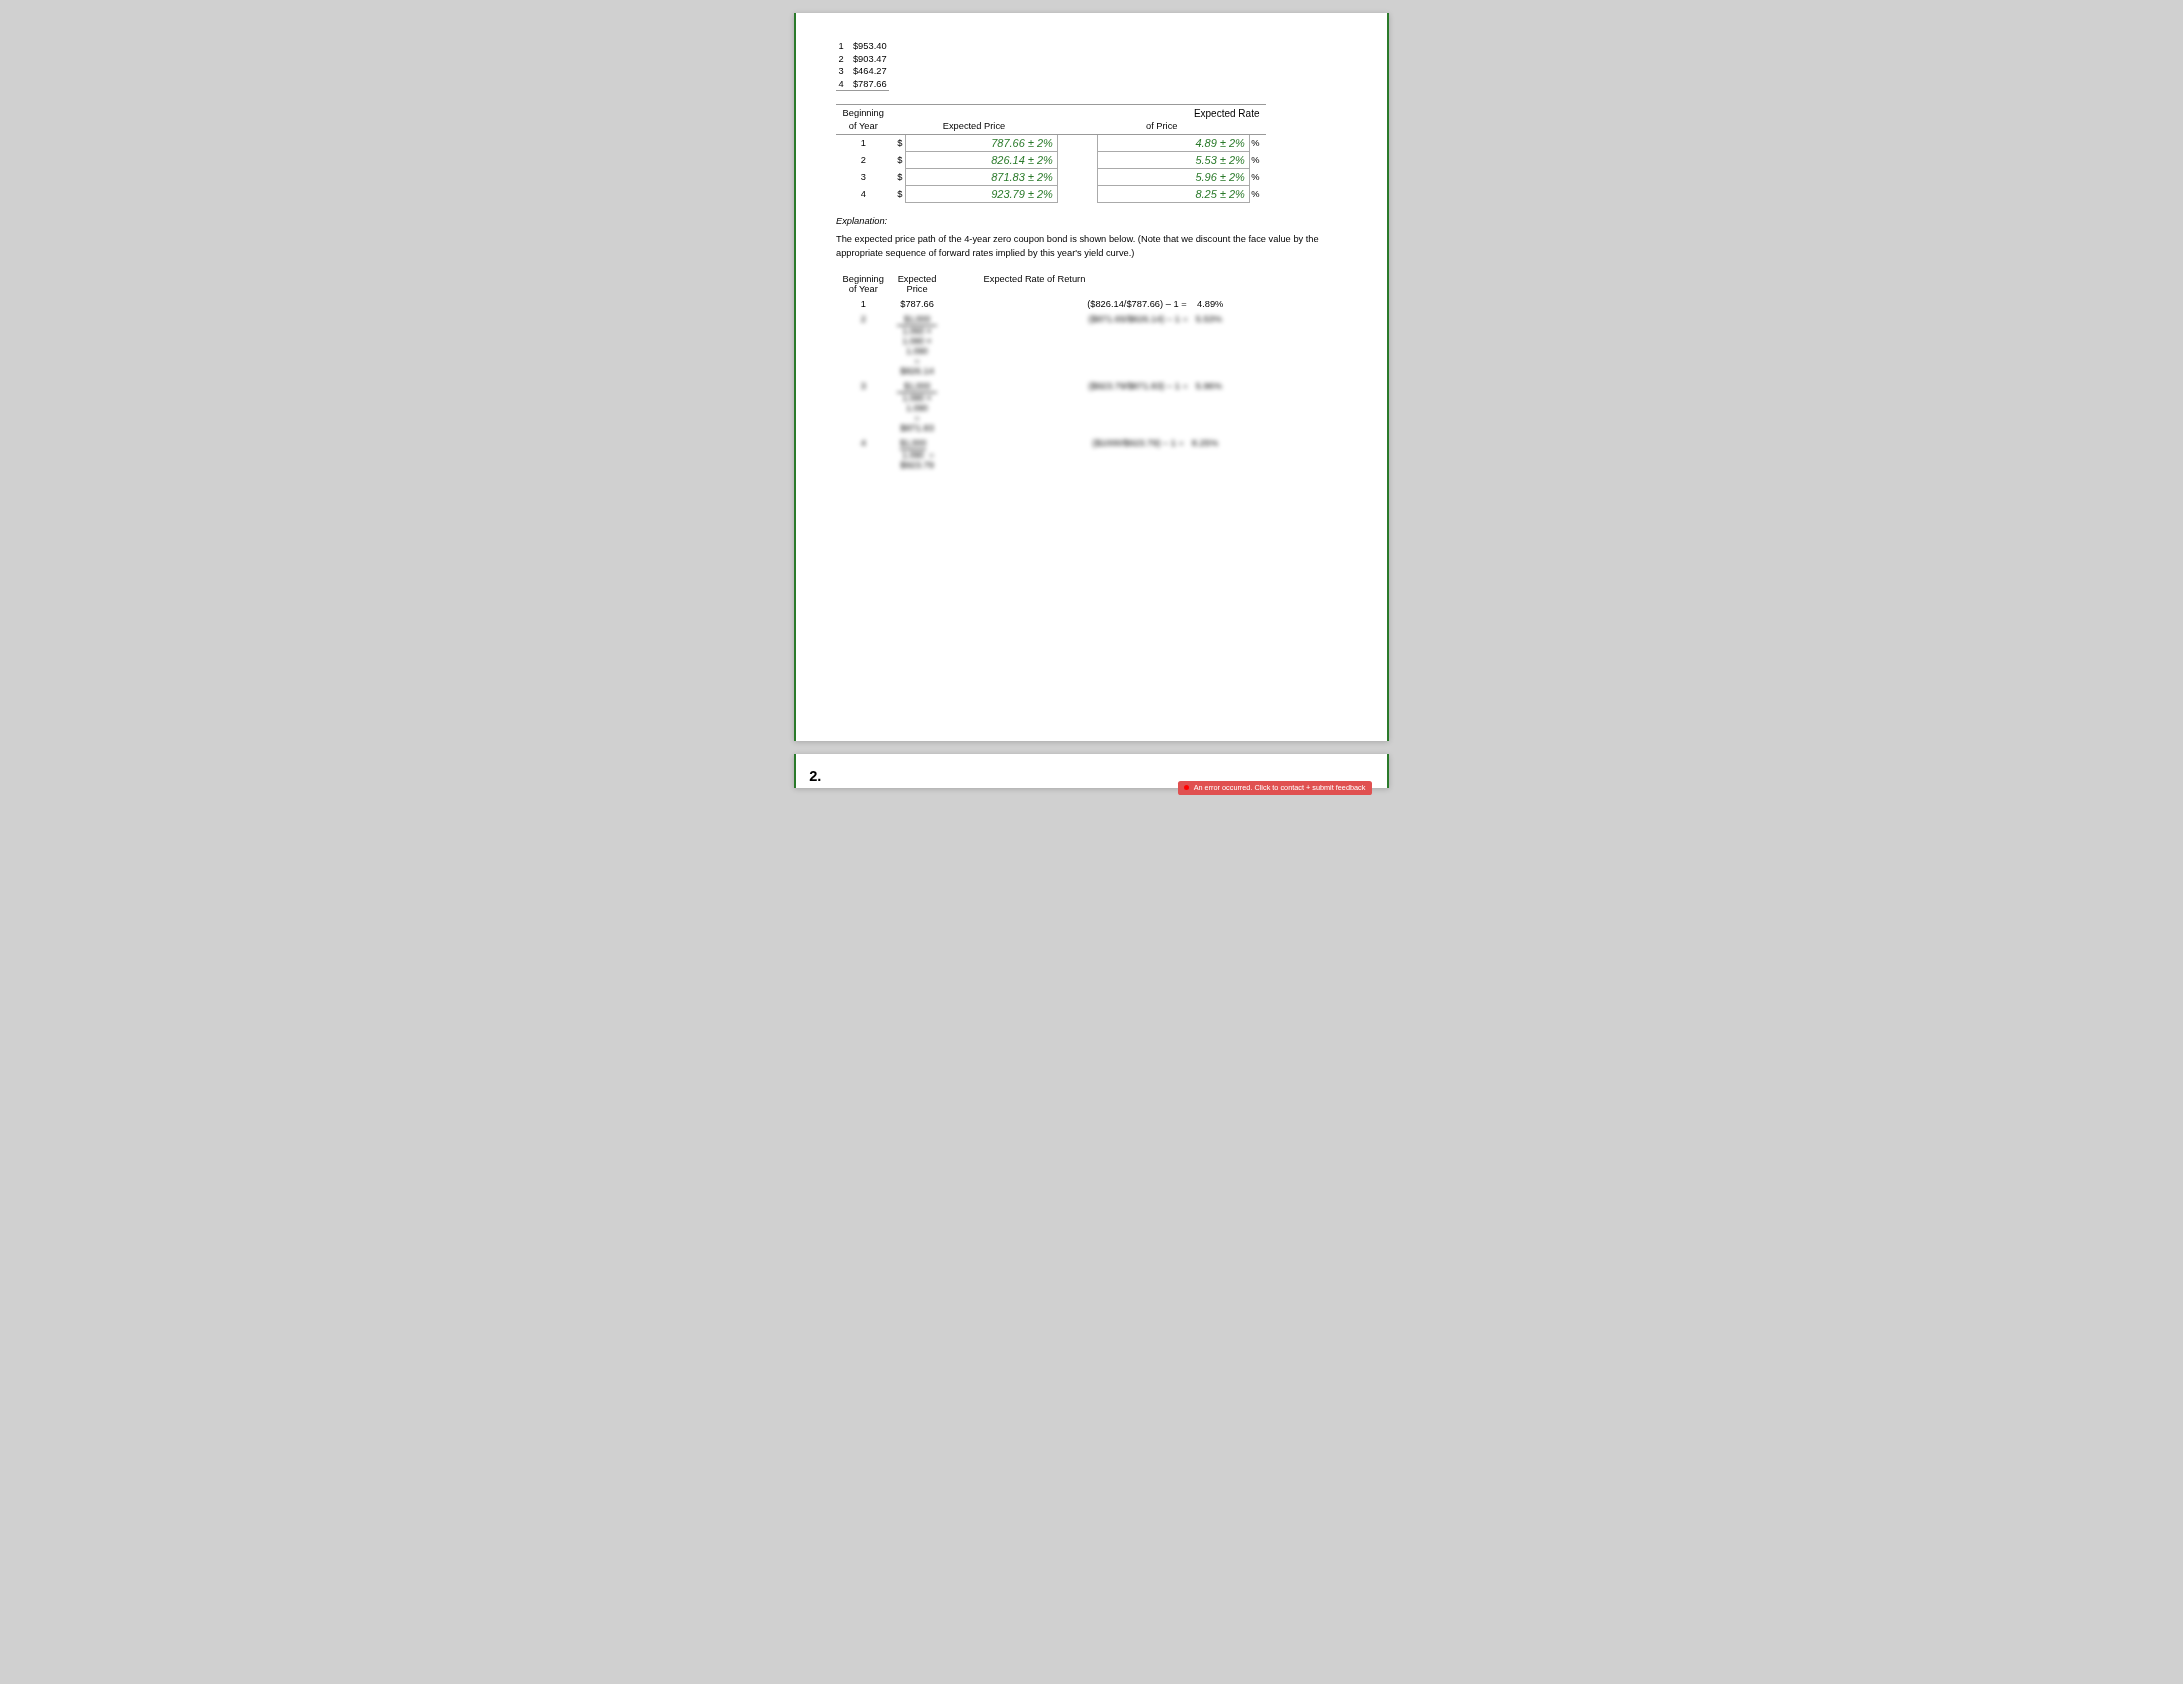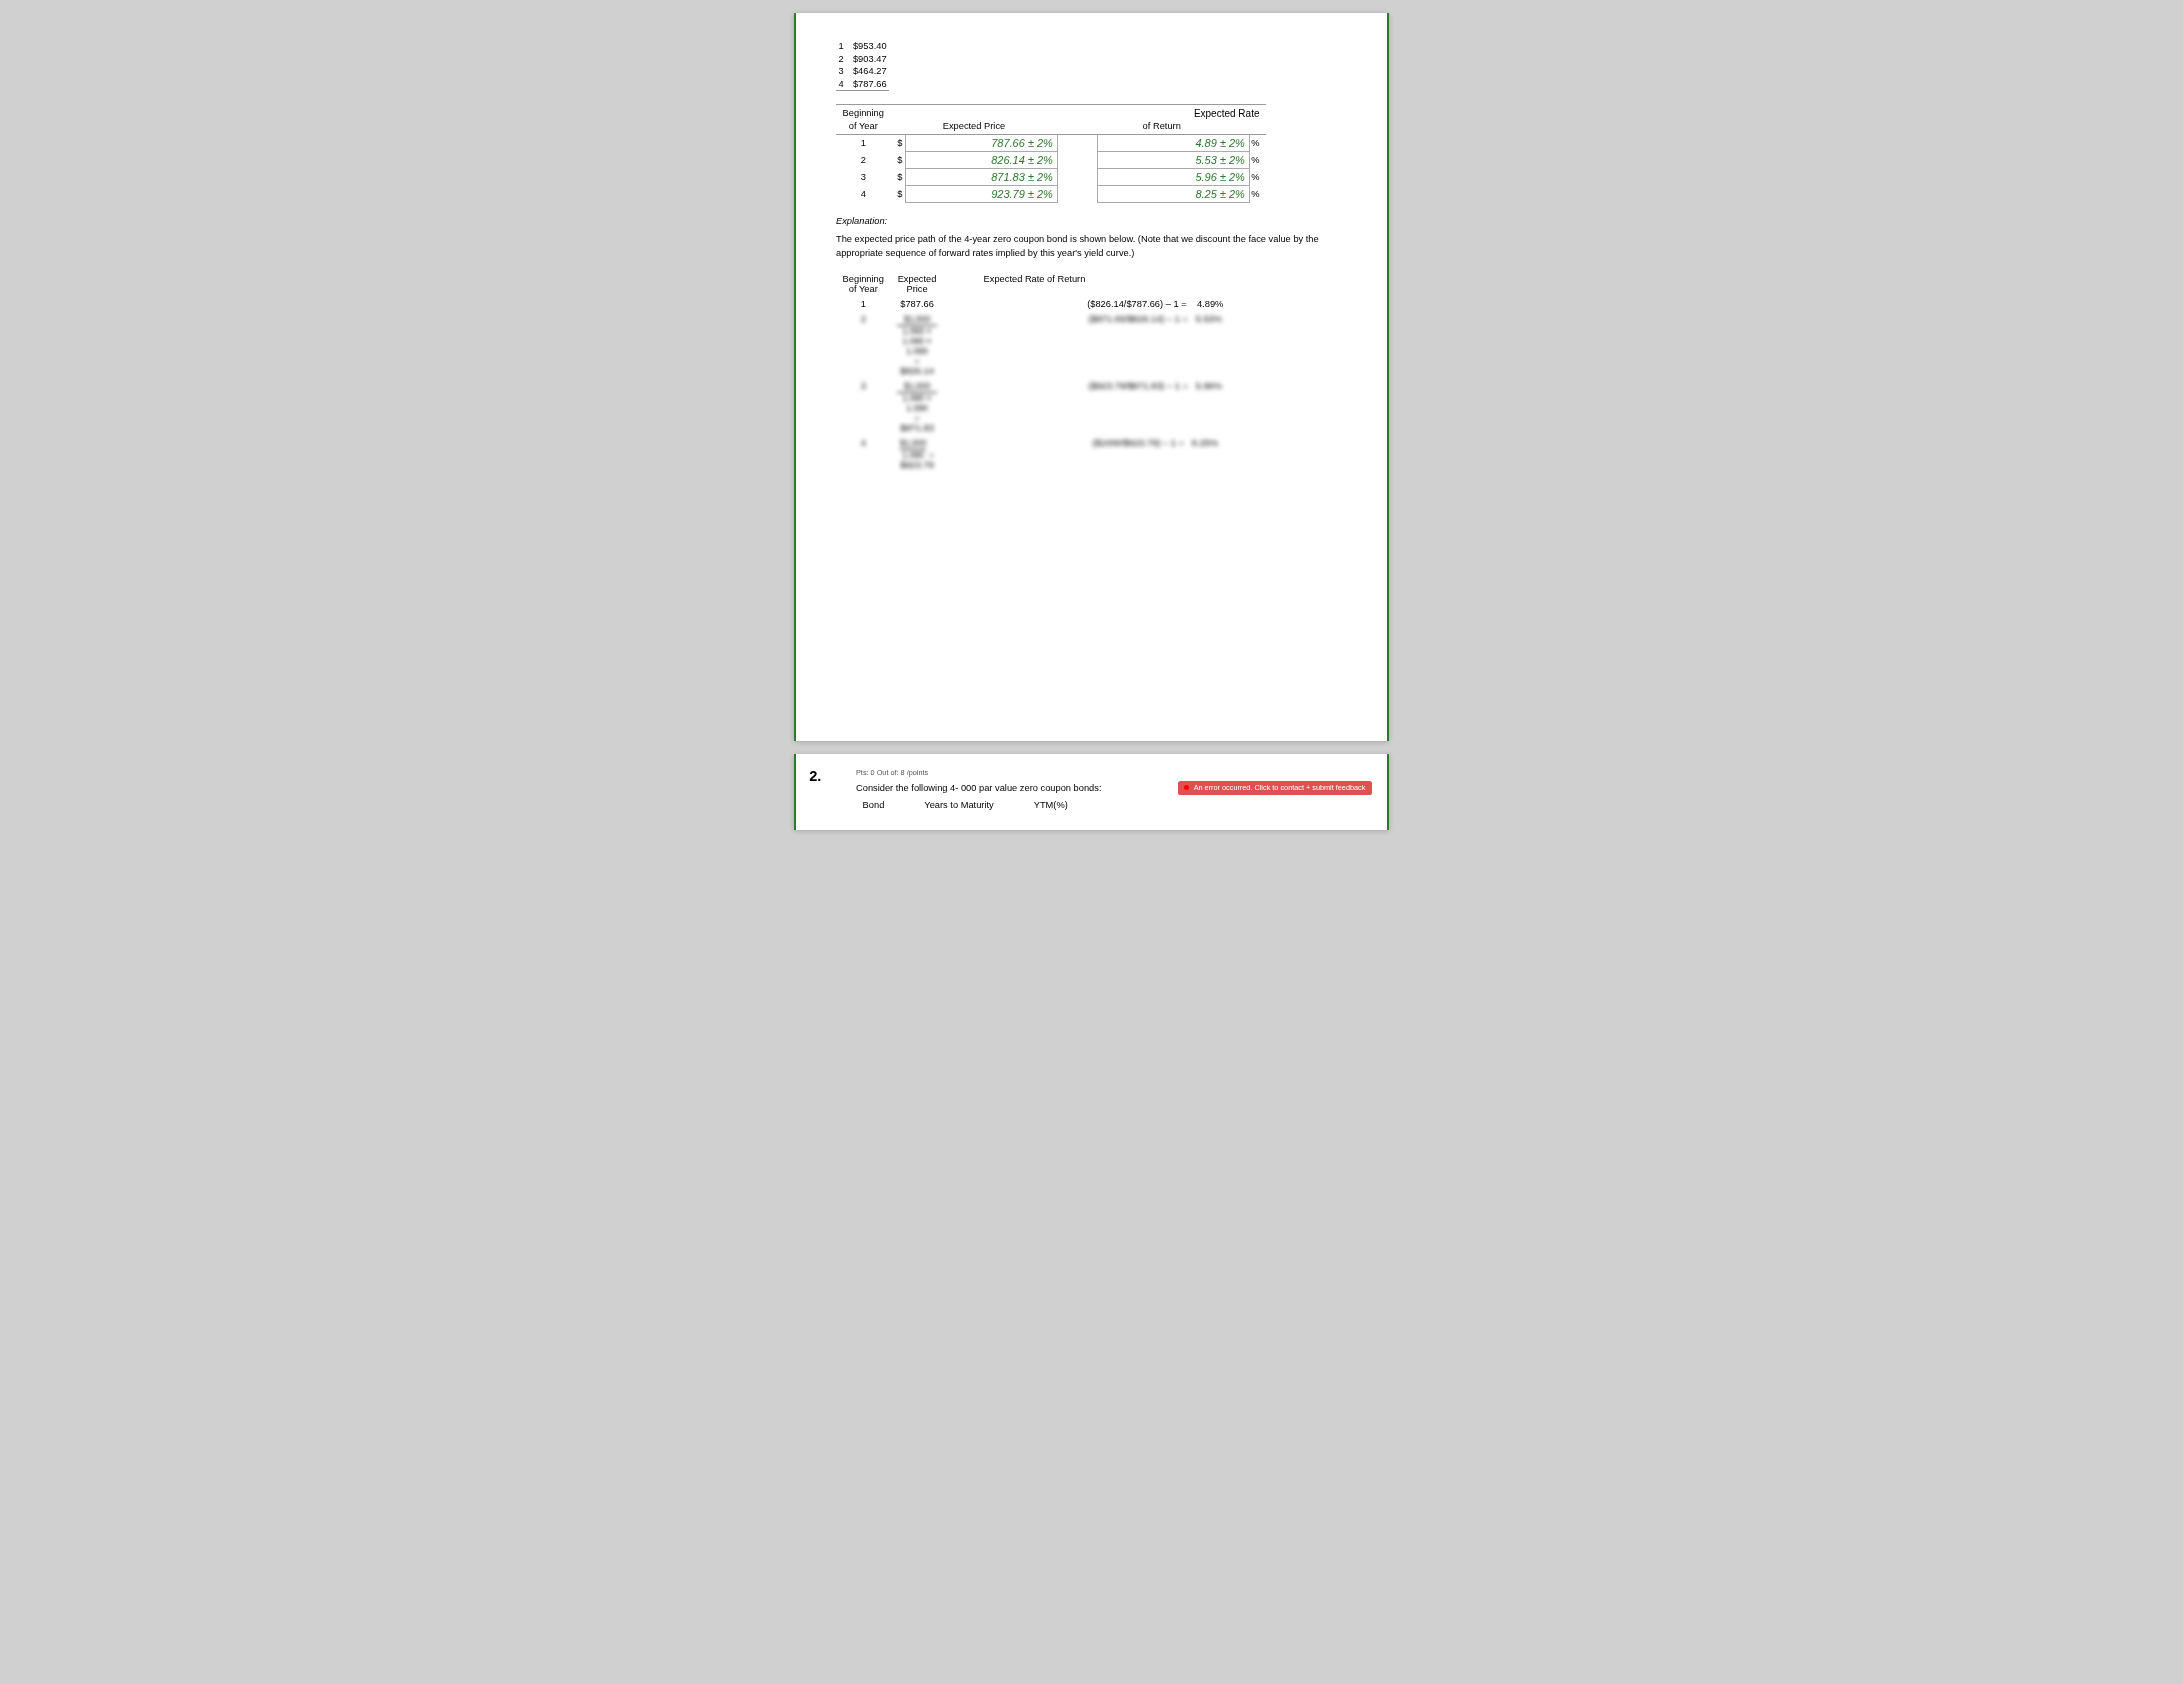--- a/index.html
+++ b/index.html
@@ -216,21 +216,21 @@
     <table class="answer-table">
       <thead>
         <tr class="table-top-border">
           <td style="text-align:center; font-size:9.3px; padding-bottom:0;">Beginning</td>
           <td colspan="2"></td>
           <td style="text-align:right; font-size:10px; padding-bottom:0;" colspan="3">Expected Rate</td>
         </tr>
         <tr class="table-header-row">
           <td style="text-align:center; font-size:9.3px;">of Year</td>
           <td colspan="2" style="text-align:center; font-size:9.3px;">Expected Price</td>
-          <td colspan="3" style="text-align:center; font-size:9.3px;">of Return</td>
+          <td colspan="3" style="text-align:center; font-size:9.3px;">of Price</td>
         </tr>
       </thead>
       <tbody id="answer-table-body">
       <tr>
     <td style="text-align:center; padding:2px 6.6px;">1</td>
     <td class="dollar-sign">$</td>
     <td class="input-cell">
       <input type="text" value="787.66 ± 2%" style="color: rgb(42, 122, 42); font-style: italic;">
     </td>
     <td style="width:40px;"></td>
@@ -331,31 +331,18 @@
       <td class="exp-return" style="padding-left:26.5px;">($1000/$923.79) – 1 = &nbsp; 8.25%</td>
     </tr>
         </tbody>
     </table>
   </div>
 
 </div>
 
 <div class="question-2-section">
   <span class="q2-number">2.</span>
-  <div class="q2-content">
-    <div class="q2-header-info">
-      <span>Pts: 0
-Out of: 8
-/points</span>
-    </div>
-    <div class="q2-text">Consider the following 4- 000 par value zero coupon bonds:</div>
-    <div class="q2-table-header" id="q2-table-header">
-    <span>Bond</span>
-        <span>Years to Maturity</span>
-        <span>YTM(%)</span>
-      </div>
-  </div>
   <div class="error-badge">
     <span class="red-dot"></span>
     <span>An error occurred. Click to contact + submit feedback</span>
   </div>
 </div>
 
 
 </body></html>

